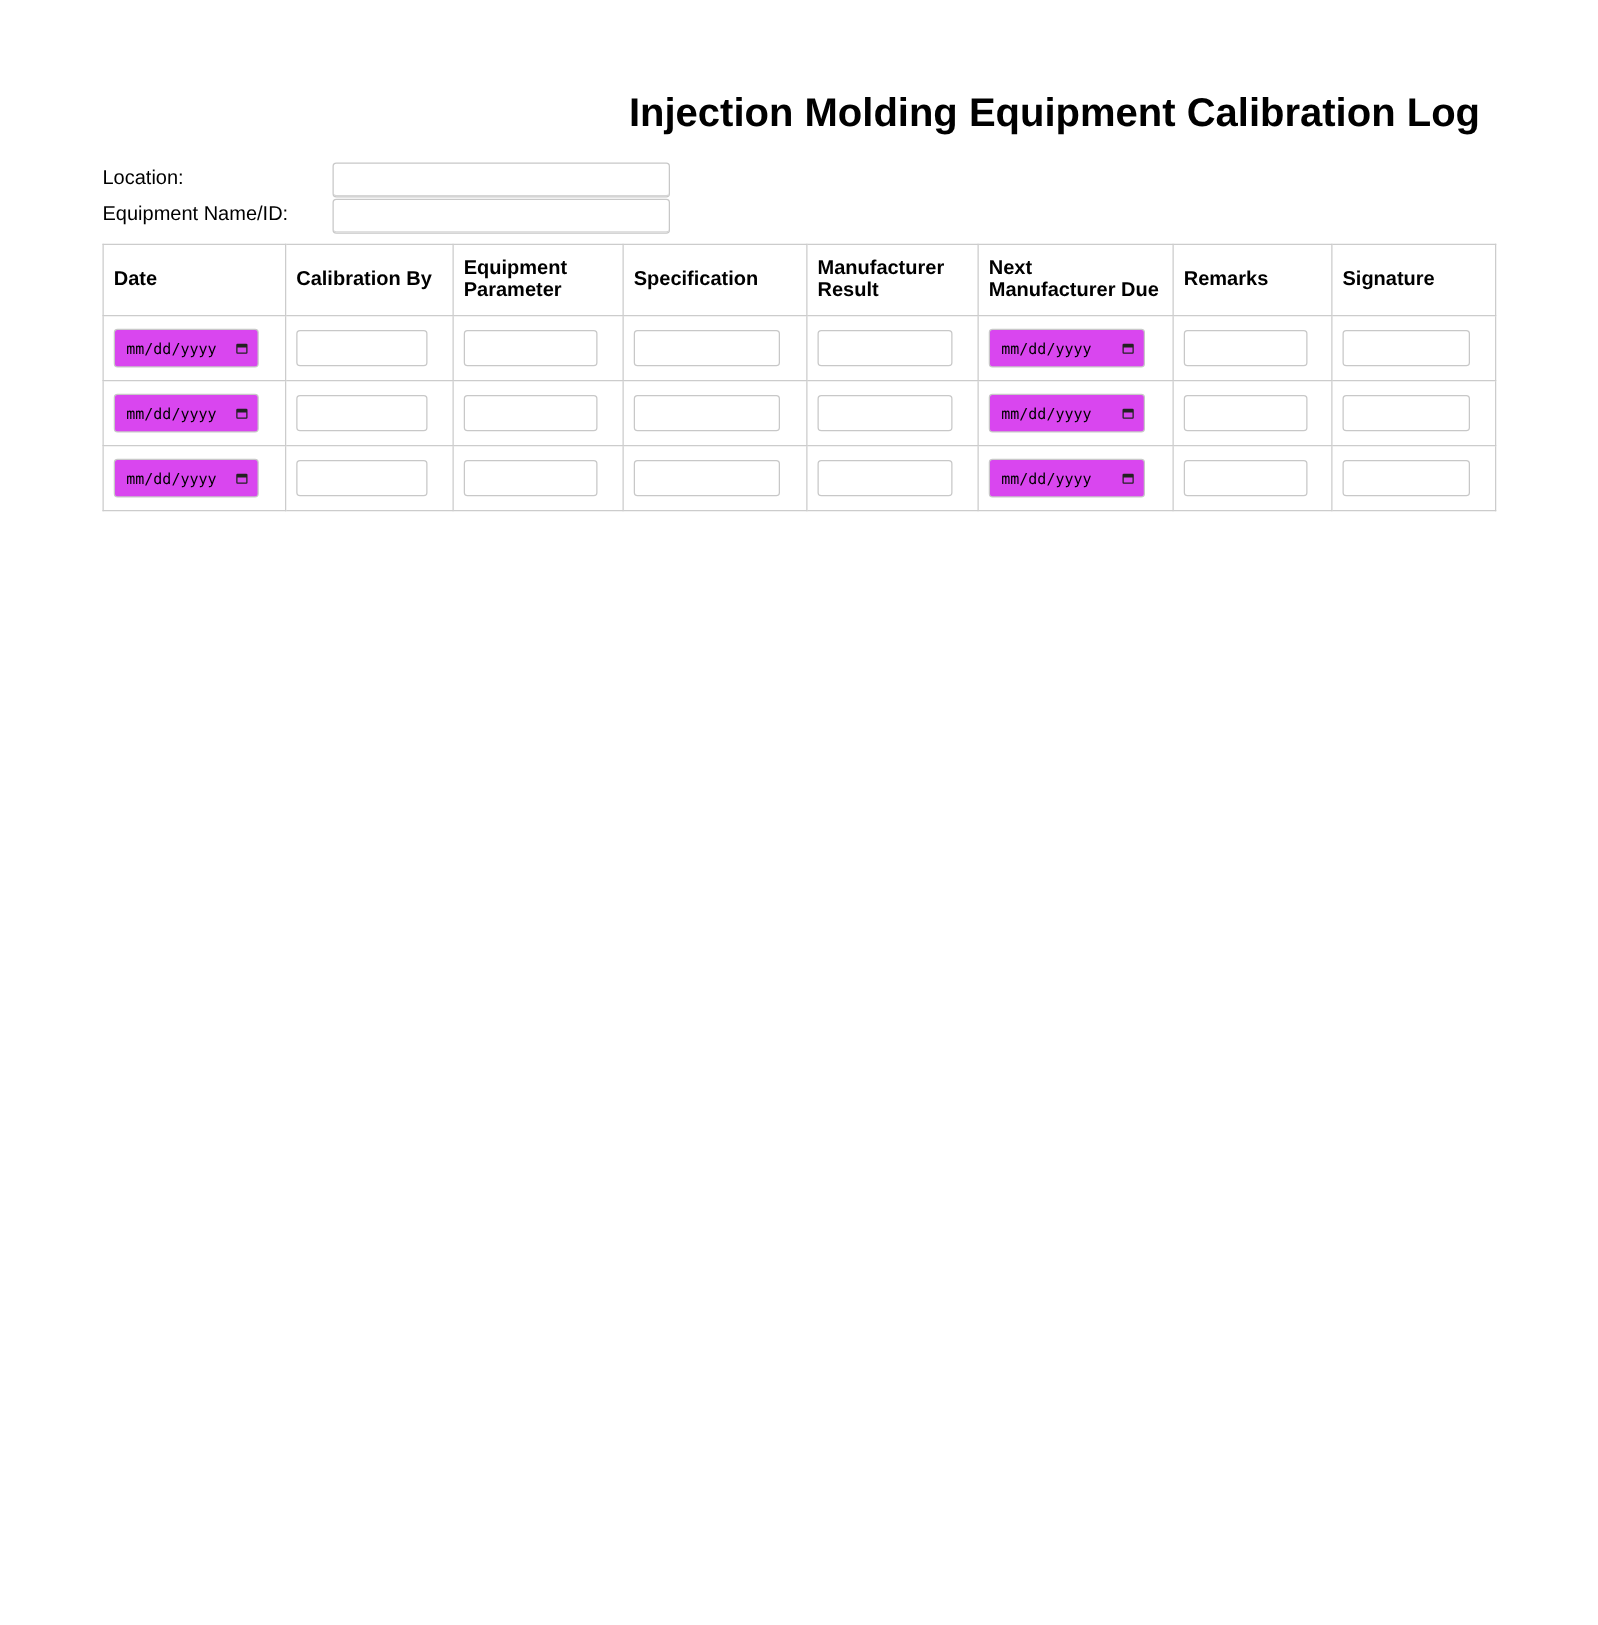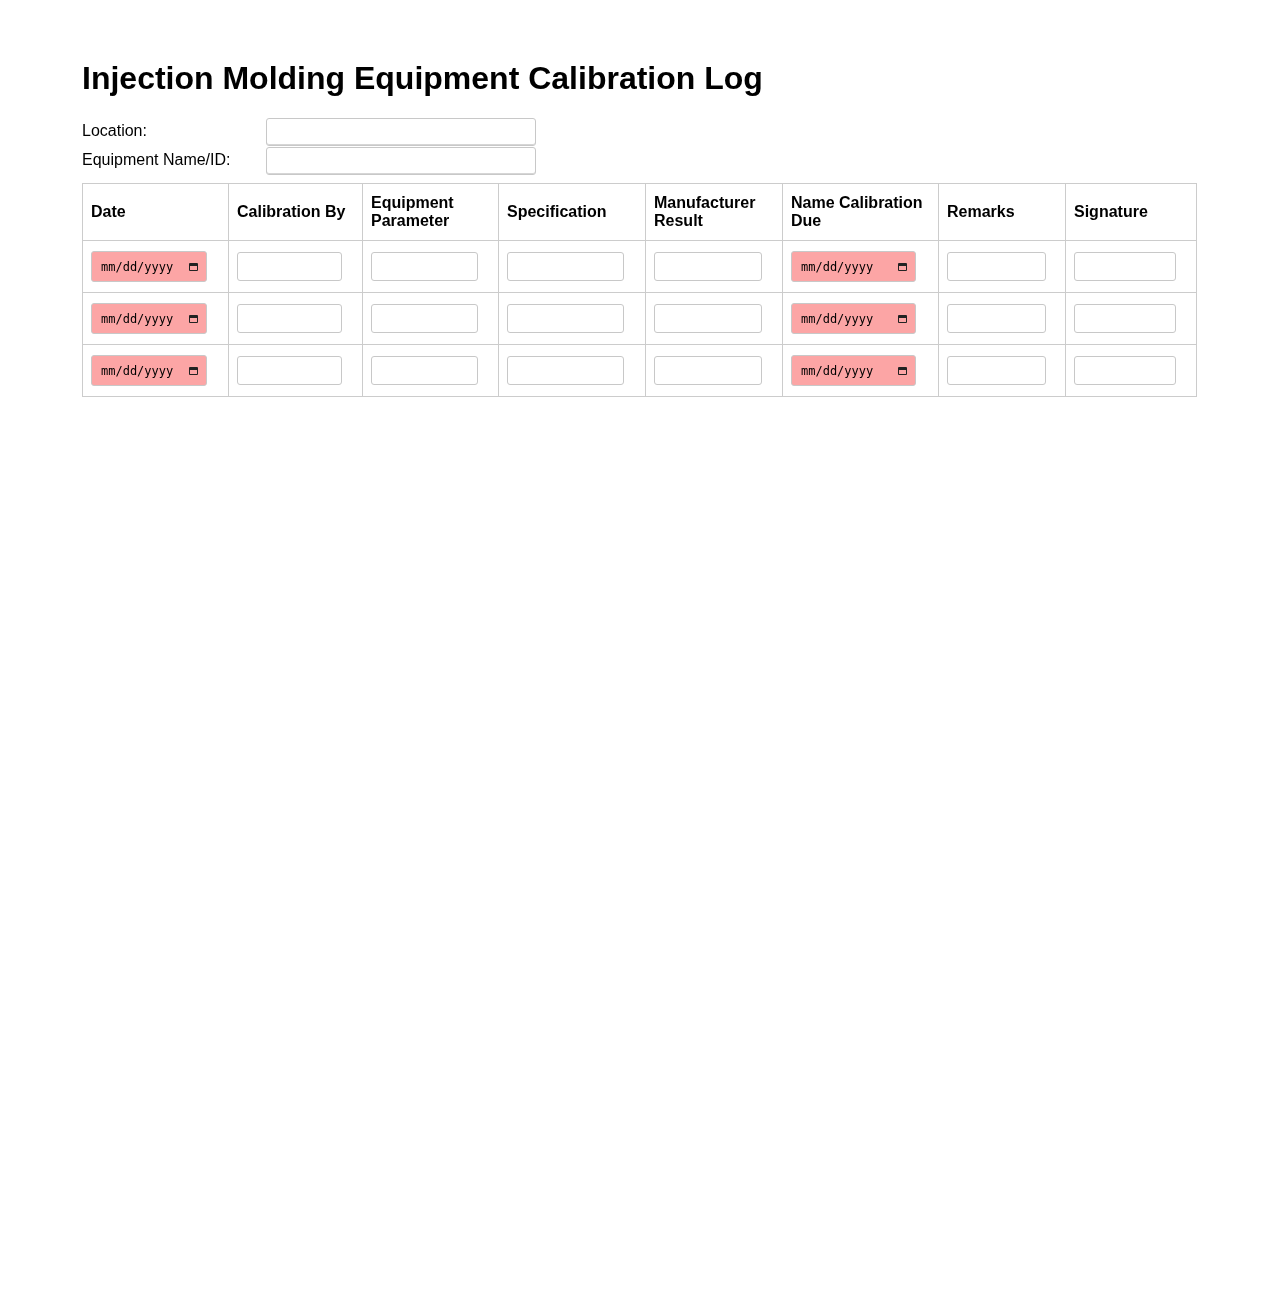--- a/index.html
+++ b/index.html
@@ -4,22 +4,22 @@
 <style>
   html, body { margin: 0; padding: 0; background: #ffffff; }
   body {
     width: 1278px; height: 1300px;
     font-family: "Liberation Sans", sans-serif;
     color: #000;
     position: relative;
   }
   .page { position: absolute; left: 82px; top: 58px; width: 1114px; }
   h1 {
-    margin: 0; font-size: 32px; font-weight: bold;
-    line-height: 40px; letter-spacing: 0;
+    margin: 12px; font-size: 32px; font-weight: bold;
+    line-height: 40px; letter-spacing: 0; text-align: right;
   }
   .info { margin-top: 19px; }
   .info-row { display: flex; align-items: center; height: 29px; }
   .info-row label {
     width: 184px; font-size: 16px; line-height: 18px;
     margin-top: -2px;
   }
   .info-row input {
     width: 270px; height: 28px; box-sizing: border-box;
     border: 1px solid #c8c8c8; border-radius: 3px;
@@ -46,21 +46,21 @@
   td input.txt {
     width: 100%; height: 29px; box-sizing: border-box;
     border: 1px solid #c8c8c8; border-radius: 3px;
     background: #fff; margin: 0; padding: 0 6px;
     font-family: "Liberation Sans", sans-serif; font-size: 14px;
   }
   .date-box {
     display: flex; align-items: center; justify-content: space-between;
     height: 31px; box-sizing: border-box;
     border: 1px solid #c8c8c8; border-radius: 3px;
-    padding: 0 8px 0 9px; background: #fca5a5;
+    padding: 0 8px 0 9px; background: #d946ef;
     font-family: "DejaVu Sans Mono", "Liberation Mono", monospace;
     font-size: 12px; color: #000; cursor: text;
   }
   .cal-icon {
     display: inline-block; width: 9px; height: 8px;
     border: 1.5px solid #222; border-top-width: 3px;
     border-radius: 1px; box-sizing: border-box; flex: none;
   }
 </style>
 </head>
@@ -91,21 +91,21 @@
         <col style="width:127px">
         <col style="width:131px">
     </colgroup>
     <thead>
       <tr>
         <th>Date</th>
         <th>Calibration By</th>
         <th>Equipment Parameter</th>
         <th>Specification</th>
         <th>Manufacturer Result</th>
-        <th>Name Calibration Due</th>
+        <th>Next Manufacturer Due</th>
         <th>Remarks</th>
         <th>Signature</th>
       </tr>
     </thead>
     <tbody>
 
       <tr>
         <td>
           <div class="date-box" style="width:116px">
             <span>mm/dd/yyyy</span>

